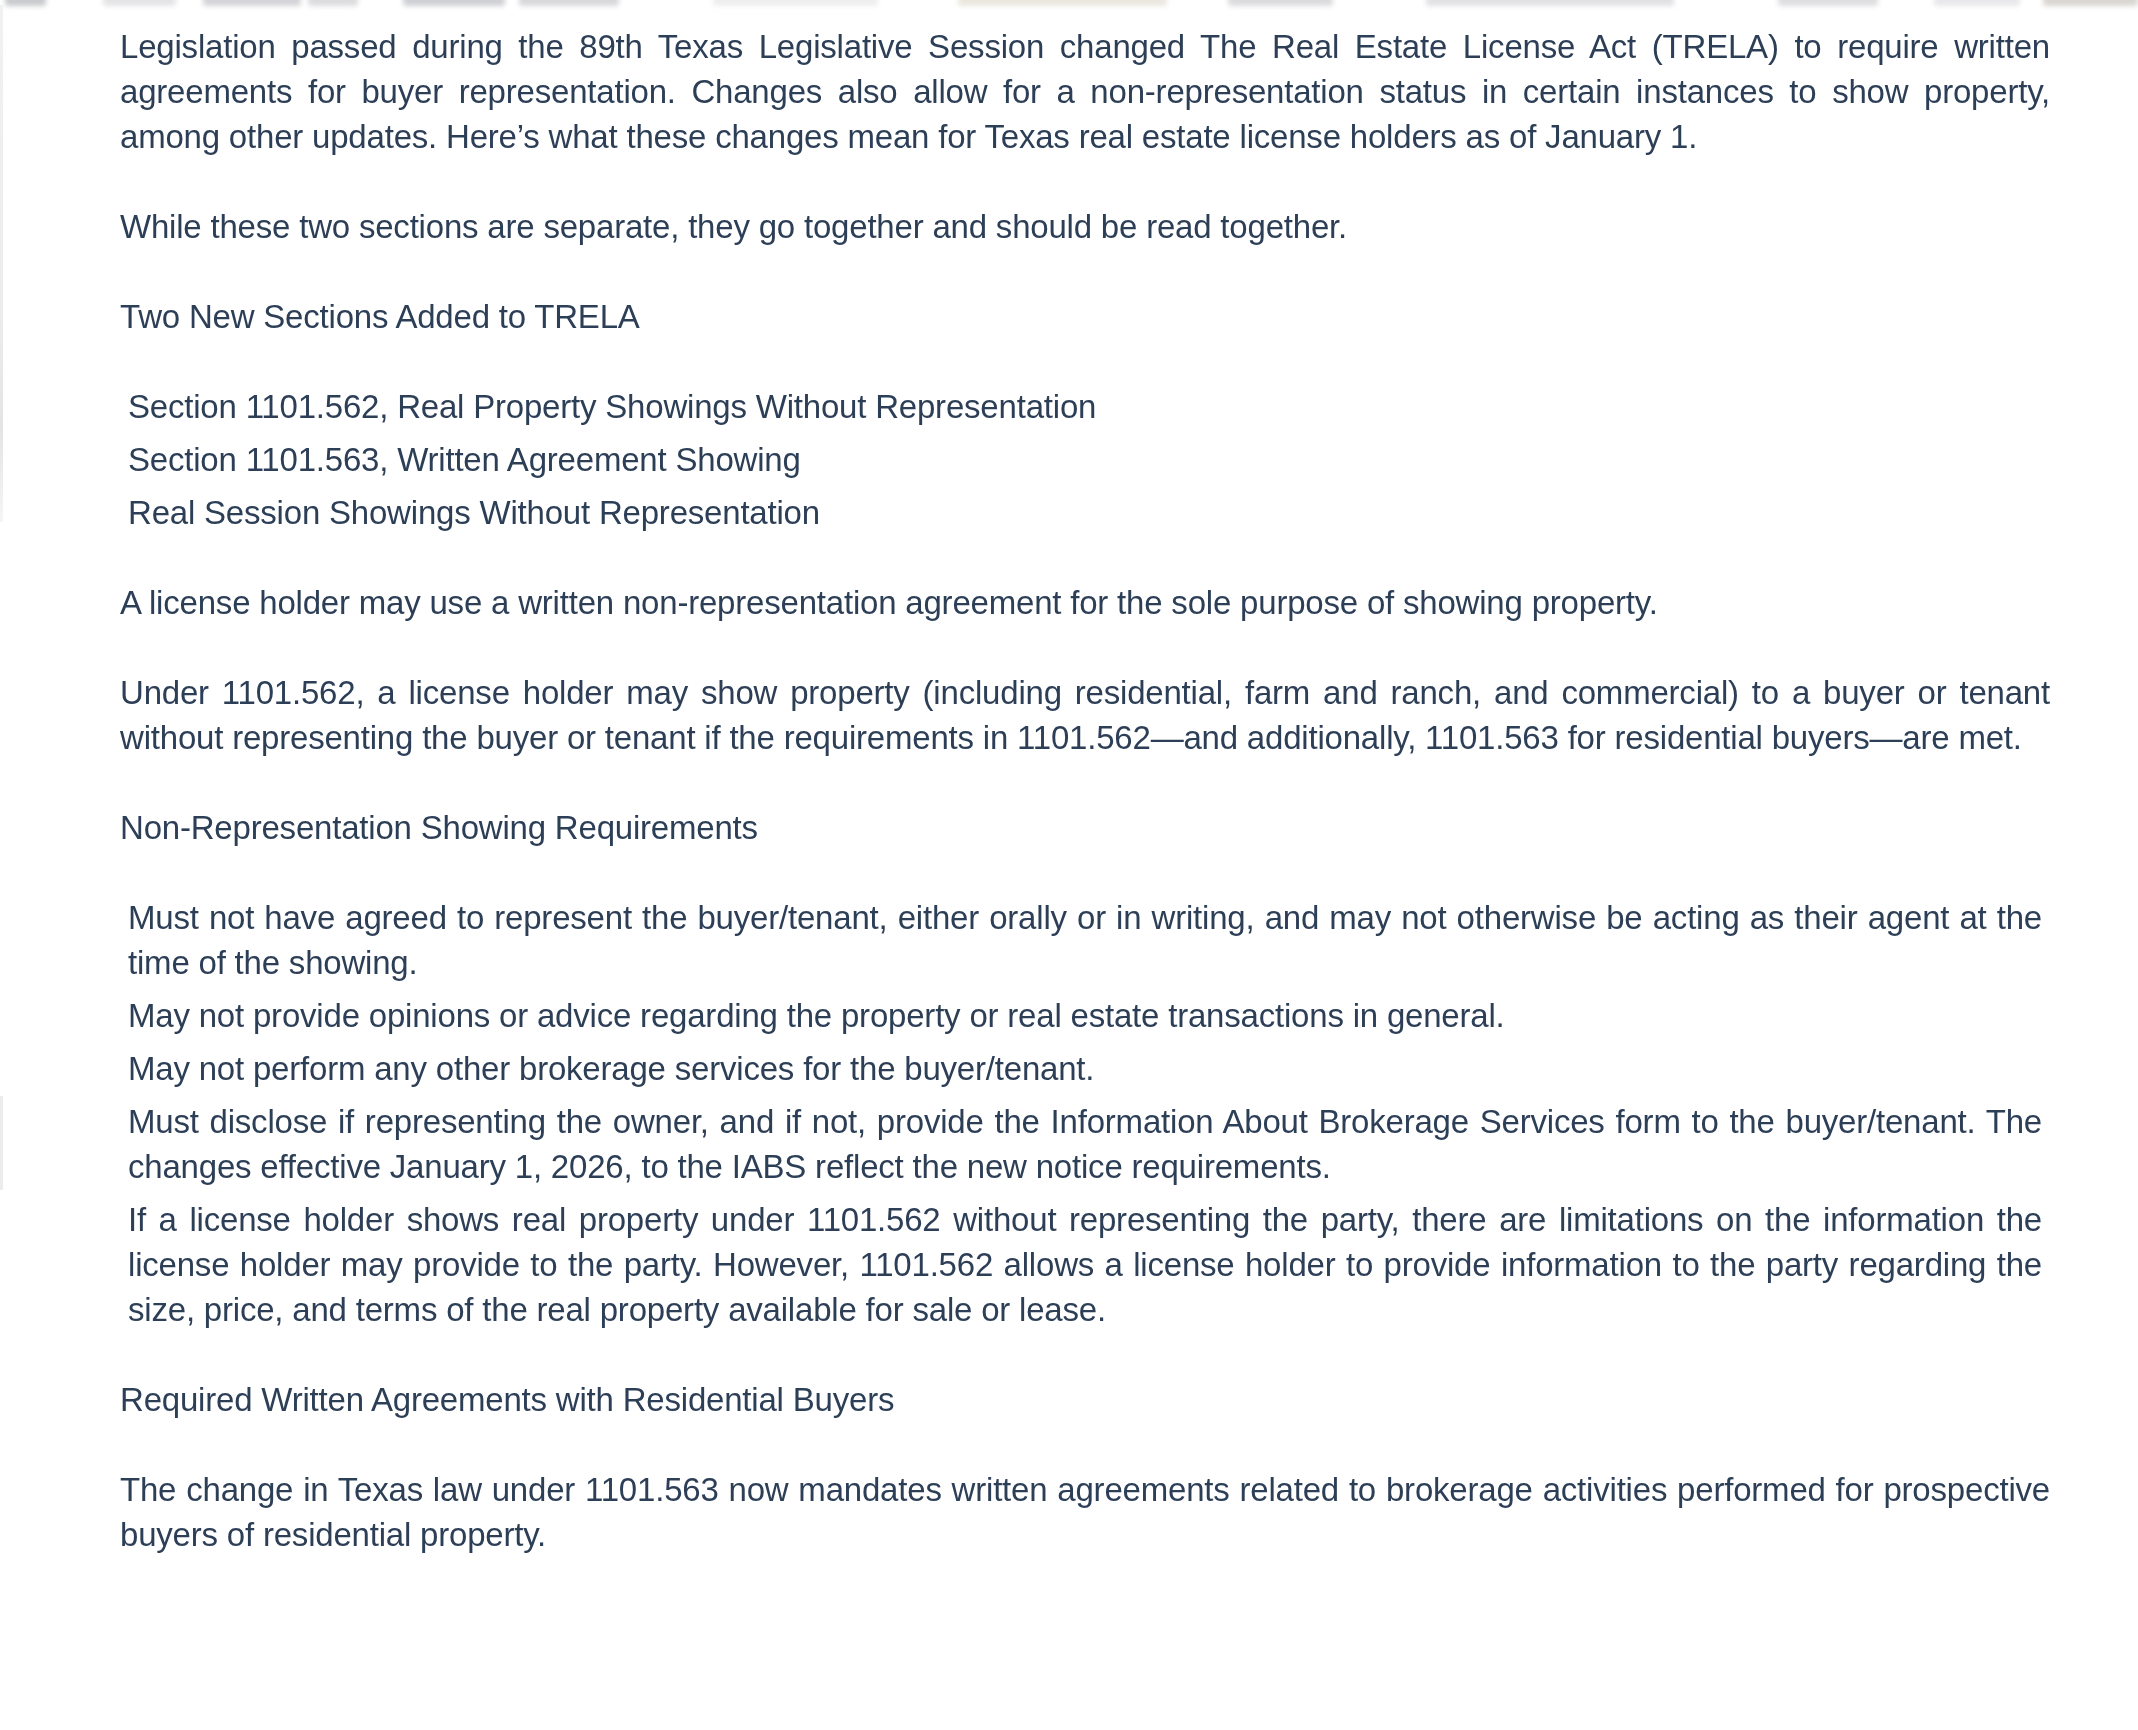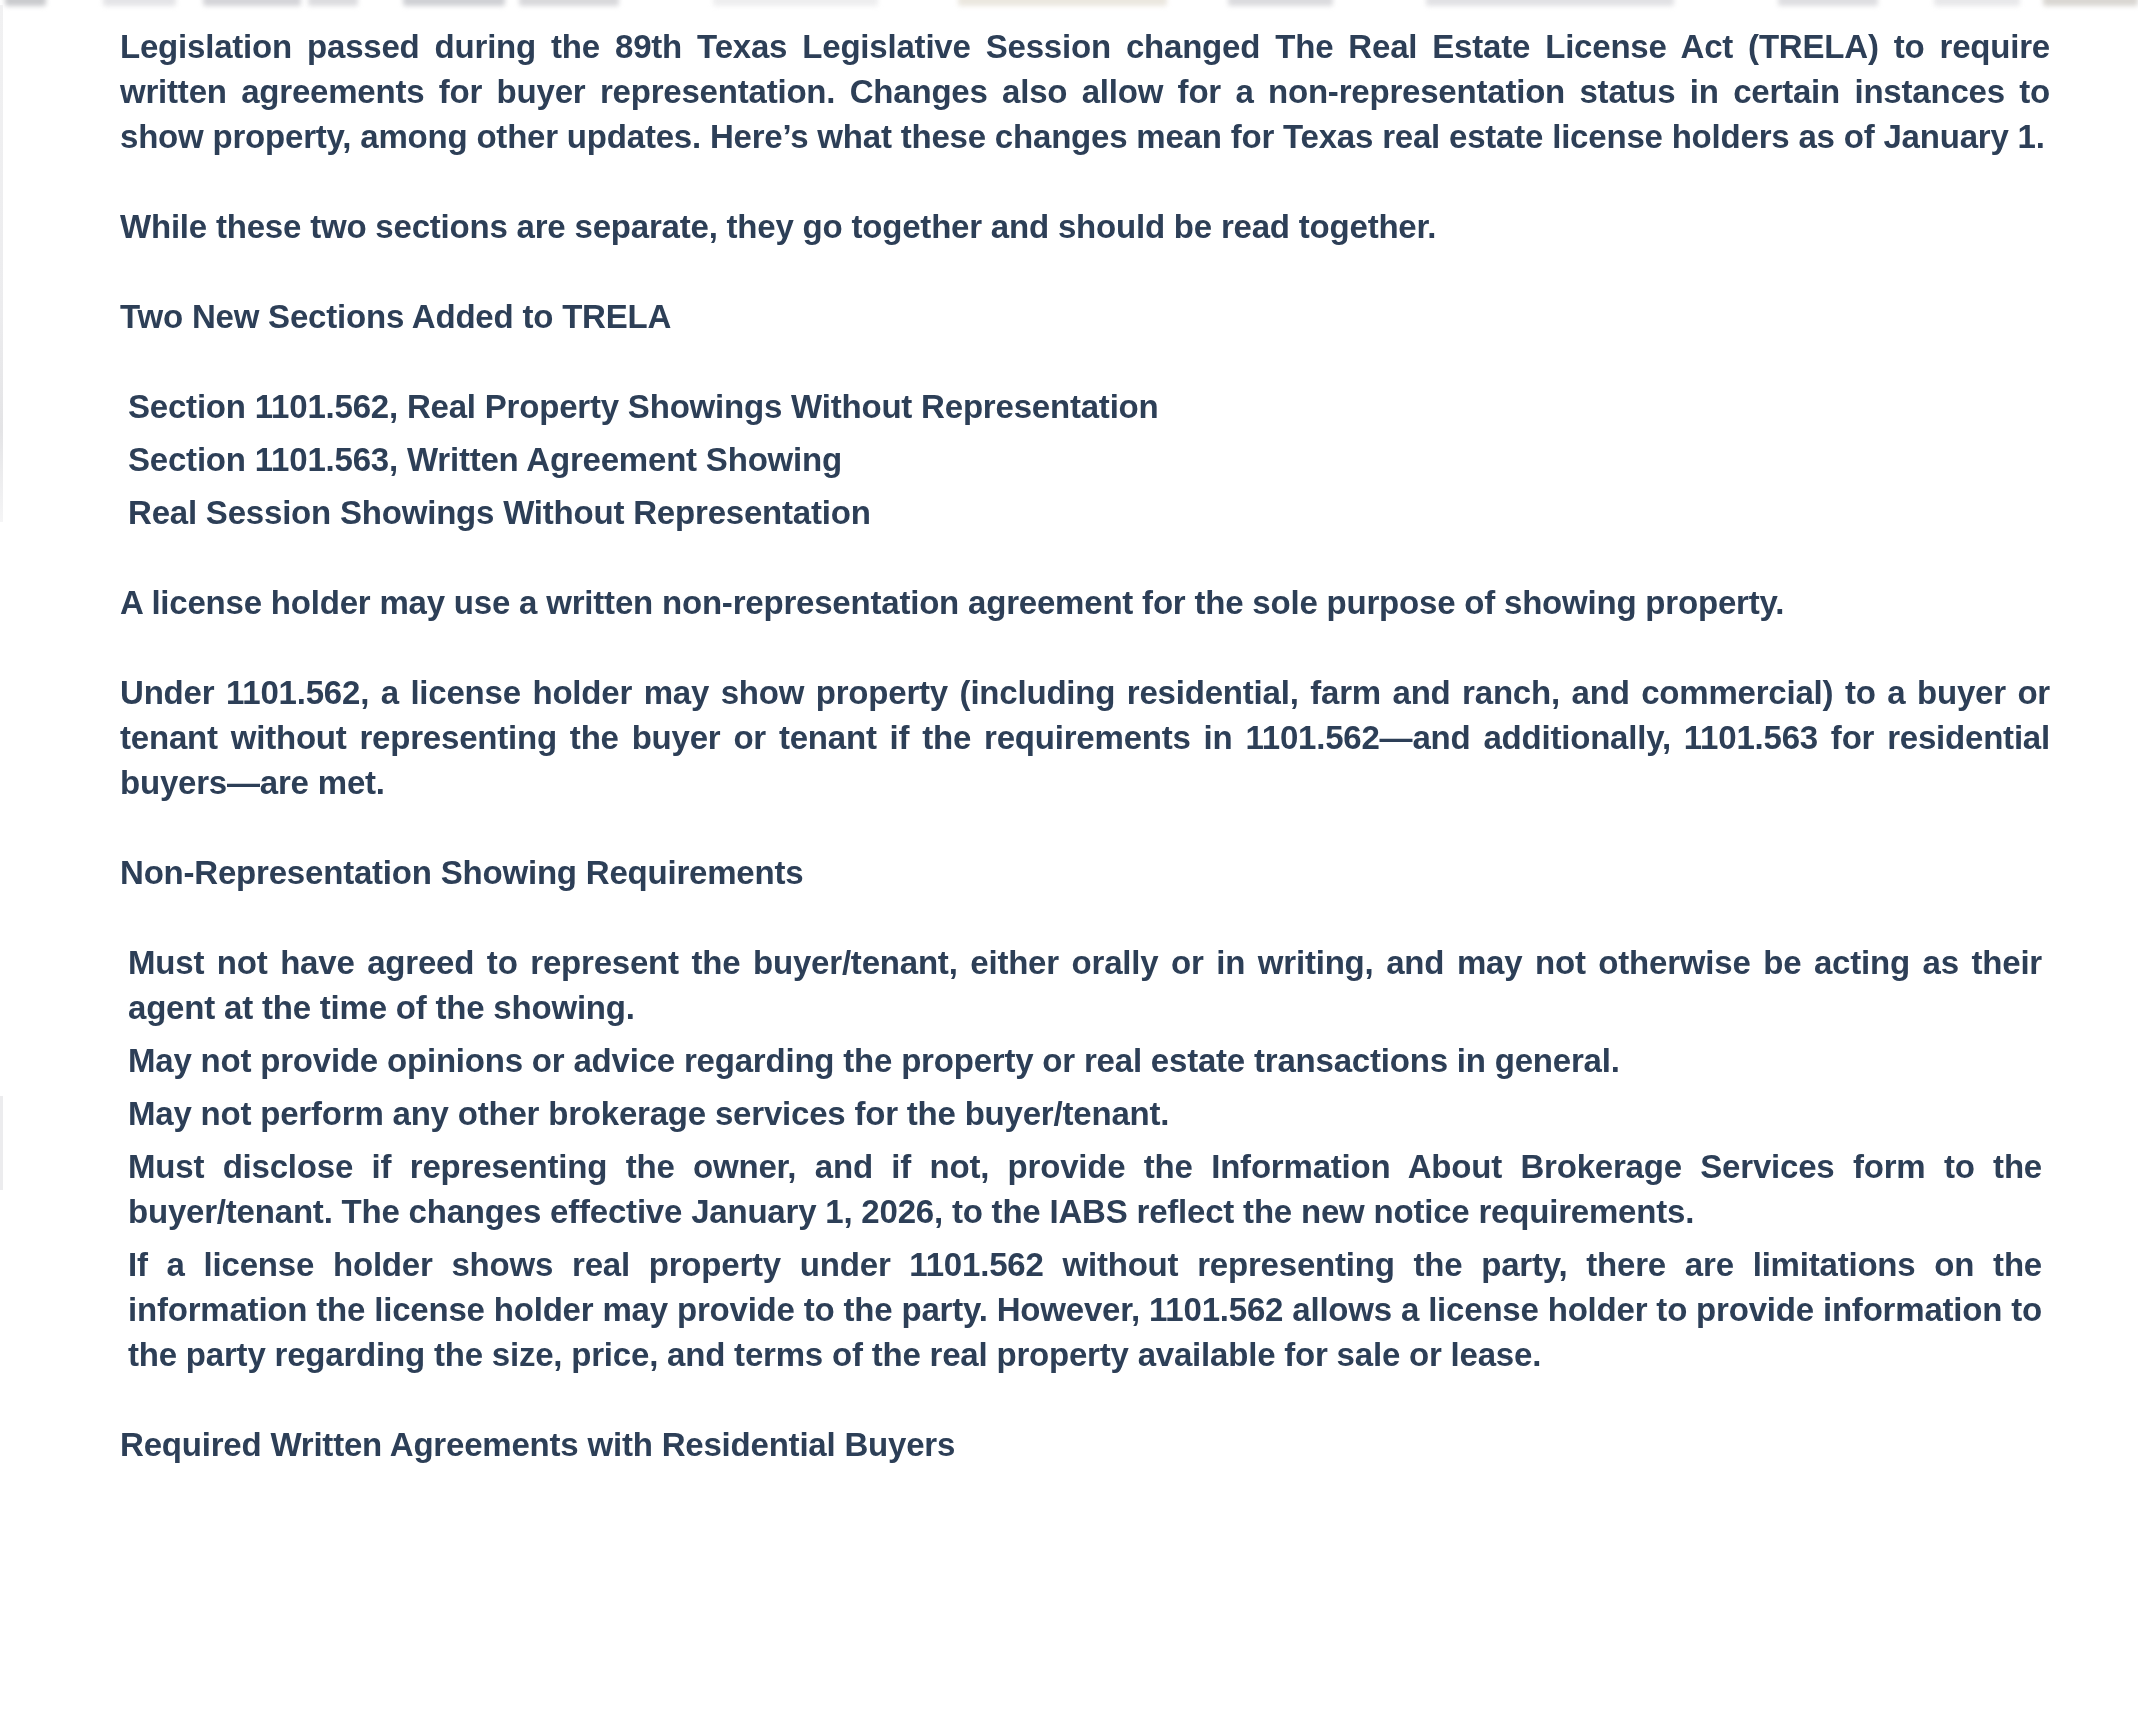--- a/index.html
+++ b/index.html
@@ -1,19 +1,19 @@
 <!DOCTYPE html>
 <html style="--text-color: #2d3f57; --bg-color: #ffffff;font-size:14.3px"><head>
 <meta charset="utf-8">
 <style>
   :root {
     --text-color: #2d3f57;
     --bg-color: #ffffff;
   }
-  * { box-sizing: border-box; font-weight: bold; }
+  * { box-sizing: border-box; }
   html, body {
     margin: 0;
     padding: 0;
     width: 2139px;
     height: 1731px;
     background: var(--bg-color);
     overflow: hidden;
     font-family: "Liberation Sans", sans-serif;
   }
   .page {
@@ -136,17 +136,18 @@
     <div class="line-group">
       <p>Must not have agreed to represent the buyer/tenant, either orally or in writing, and may not otherwise be acting as their agent at the time of the showing.</p>
       <p>May not provide opinions or advice regarding the property or real estate transactions in general.</p>
       <p>May not perform any other brokerage services for the buyer/tenant.</p>
       <p>Must disclose if representing the owner, and if not, provide the Information About Brokerage Services form to the buyer/tenant. The changes effective January 1, 2026, to the IABS reflect the new notice requirements.</p>
       <p>If a license holder shows real property under 1101.562 without representing the party, there are limitations on the information the license holder may provide to the party. However, 1101.562 allows a license holder to provide information to the party regarding the size, price, and terms of the real property available for sale or lease.</p>
     </div>
 
     <p>Required Written Agreements with Residential Buyers</p>
 
+    <p>The change in Texas law under 1101.563 now mandates written agreements related to brokerage activities performed for prospective buyers of residential property.</p>
 
 
   </main>
 </div>
 
 
 </body></html>

